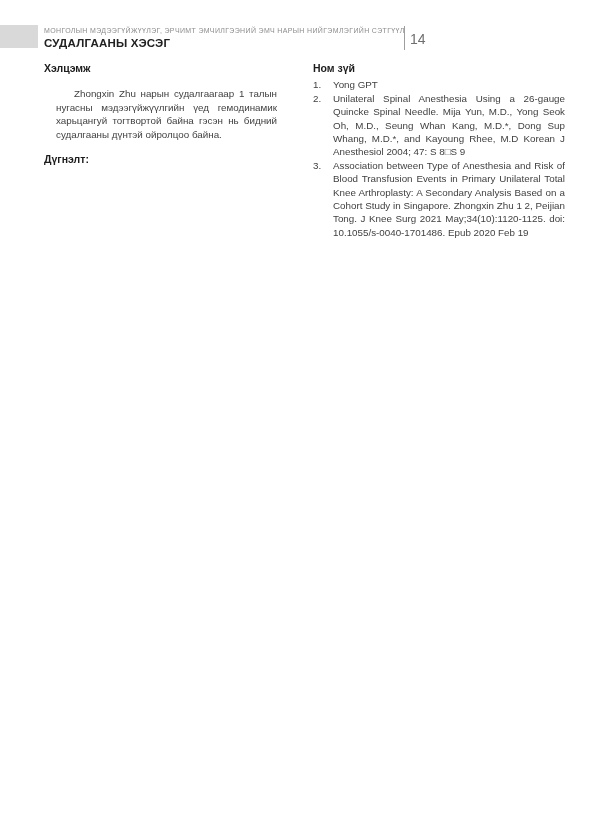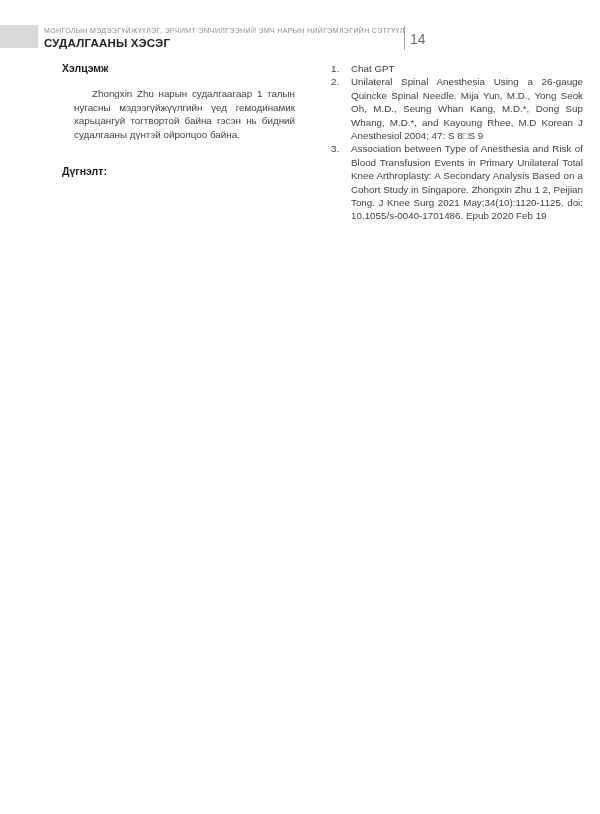--- a/index.html
+++ b/index.html
@@ -57,37 +57,37 @@
     position: absolute;
     left: 410px;
     top: 31px;
     font-size: 14px;
     color: #6e6e6e;
   }
 
   
   .columns {
     position: absolute;
-    left: 62px;
+    left: 44px;
     top: 62px;
     width: 521px;
     display: flex;
     gap: 24px;
   }
   .col-left  { width: 246px; }
   .col-right { width: 253px; }
 
   .body-heading {
     margin: 0 0 3px 0;
     font-size: 10.5px;
     font-weight: bold;
     color: #1c1c1c;
     line-height: 13.4px;
   }
-  .body-heading.spaced { margin-top: 24px; }
+  .body-heading.spaced { margin-top: 12px; }
 
   .para {
     margin: 12px;
     font-size: 9.8px;
     line-height: 13.4px;
     color: #3f3f3f;
     text-align: justify;
     text-indent: 18px;
   }
   .para .num { margin-right: 3px; }
@@ -129,24 +129,25 @@
 
       <p class="para">Zhongxin Zhu нарын судалгаагаар 1 талын нугасны мэдээгүйжүүлгийн үед гемодинамик харьцангуй тогтвортой байна гэсэн нь бидний судалгааны дүнтэй ойролцоо байна.</p>
 
 
       <h3 class="body-heading spaced">Дүгнэлт:</h3>
 
 
     </div>
 
     <div class="col-right">
+      <h3 class="body-heading">Ном зүй</h3>
 
       <div class="ref-item">
         <div class="ref-num">1.</div>
-        <div class="ref-text">Chat GPT</div>
+        <div class="ref-text">Yong GPT</div>
       </div>
 
       <div class="ref-item">
         <div class="ref-num">2.</div>
         <div class="ref-text">Unilateral Spinal Anesthesia Using a 26-gauge Quincke Spinal Needle. Mija Yun, M.D., Yong Seok Oh, M.D., Seung Whan Kang, M.D.*, Dong Sup Whang, M.D.*, and Kayoung Rhee, M.D Korean J Anesthesiol 2004; 47: S 8□S 9</div>
       </div>
 
       <div class="ref-item">
         <div class="ref-num">3.</div>
         <div class="ref-text">Association between Type of Anesthesia and Risk of Blood Transfusion Events in Primary Unilateral Total Knee Arthroplasty: A Secondary Analysis Based on a Cohort Study in Singapore. Zhongxin Zhu 1 2, Peijian Tong. J Knee Surg 2021 May;34(10):1120-1125. doi: 10.1055/s-0040-1701486. Epub 2020 Feb 19</div>

